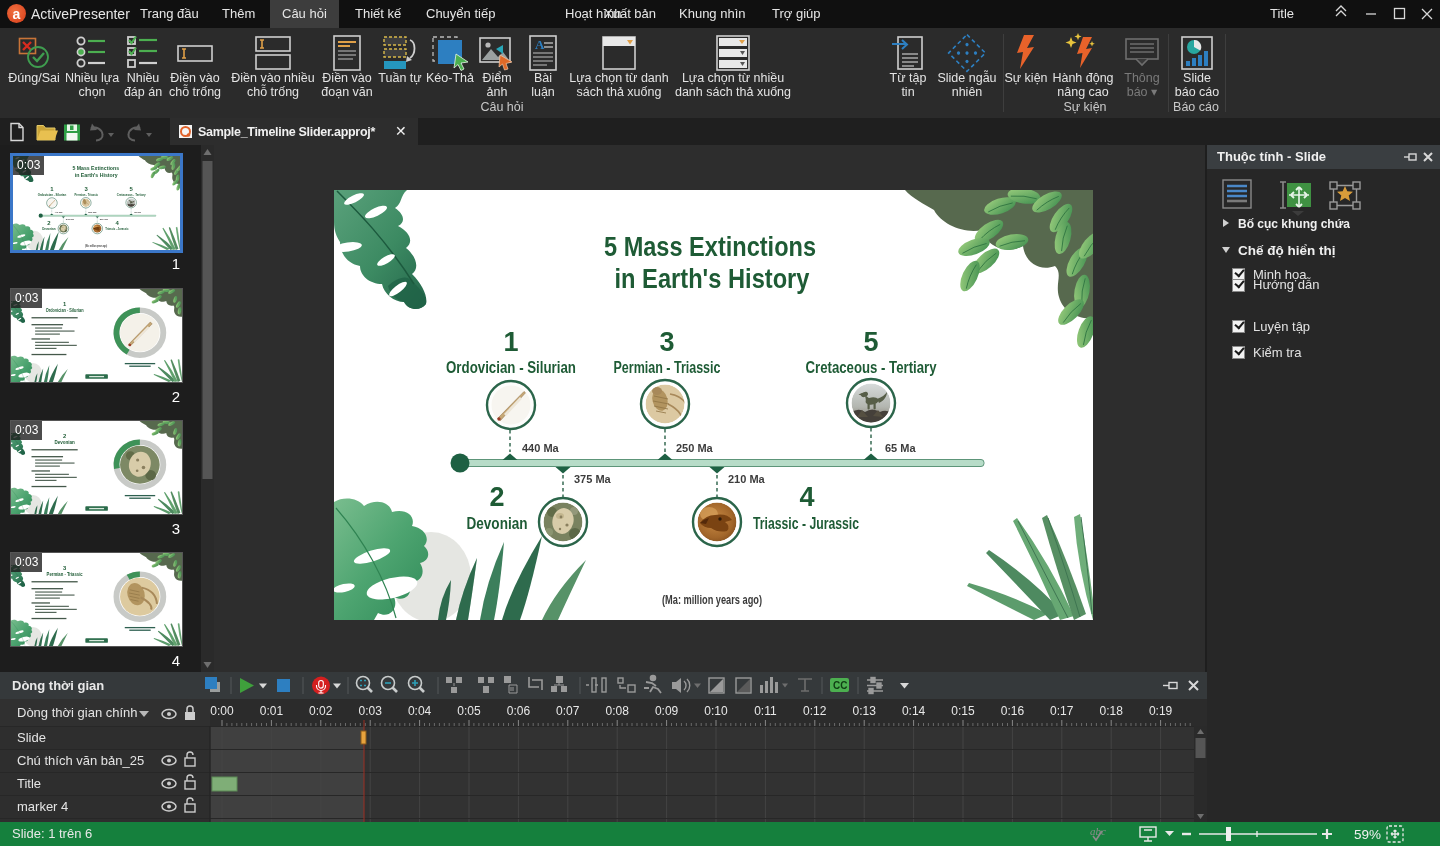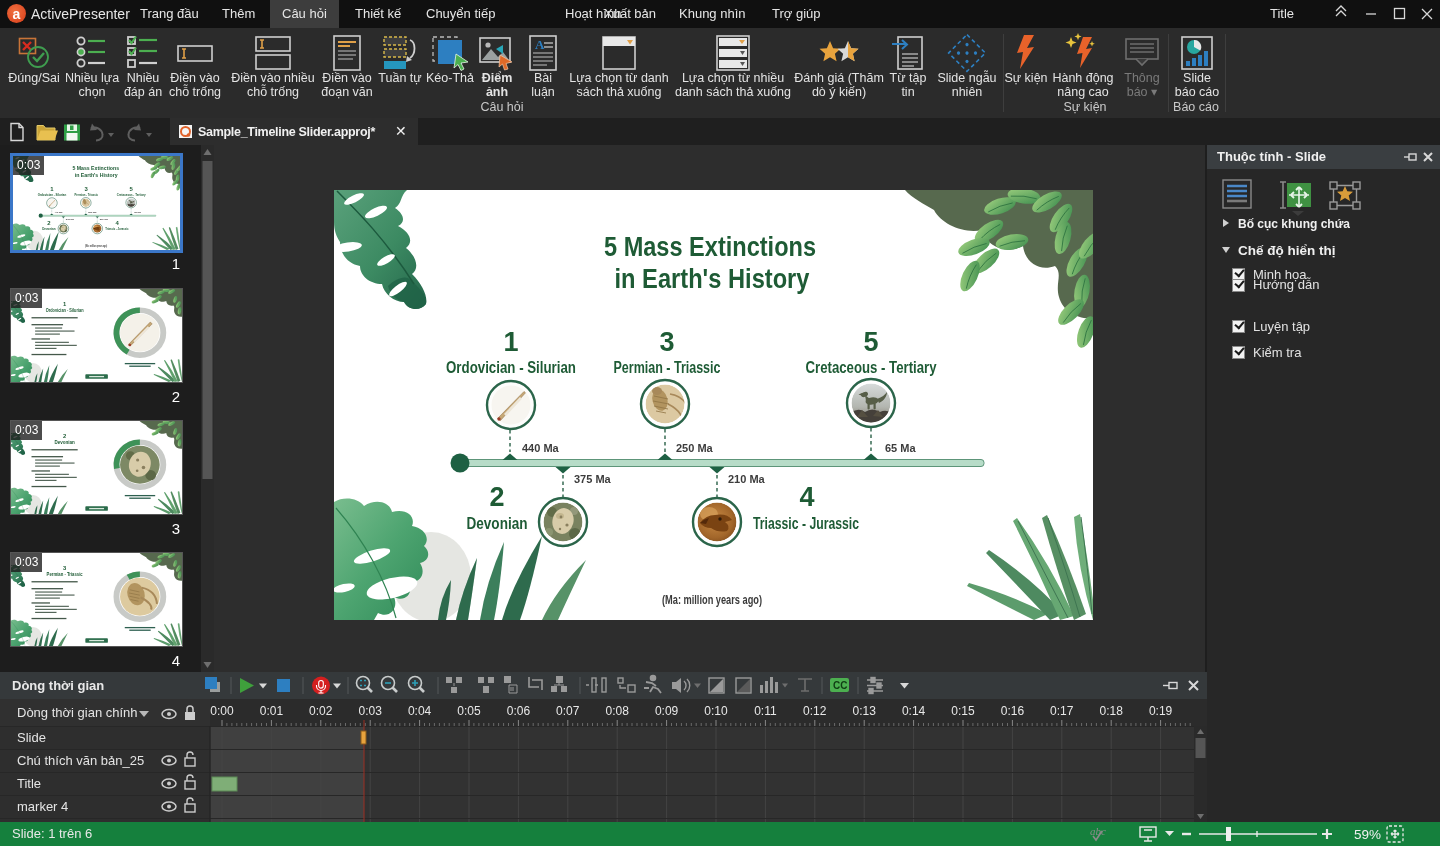--- a/index.html
+++ b/index.html
@@ -438,21 +438,21 @@
             <path d="M27 22 L32 26 L26 28 Z" fill="#cfcfcf"></path>
           </svg>
         </div>Tuần tự</div>
     <div class="rbtn" style="left:421px; width:58px;"><div class="ric">
           <svg width="40" height="38" viewBox="0 0 40 38">
             <rect x="3" y="3" width="24" height="24" fill="none" stroke="#bbb" stroke-width="1.3" stroke-dasharray="4,3"></rect>
             <rect x="8" y="6" width="24" height="24" fill="#2d7fc1"></rect>
             <path d="M26 20 L38 28 L31 29 L34 35 L31 36.5 L28 30.5 L24 34 Z" fill="#4caf50" stroke="#e8f5e9" stroke-width="0.8"></path>
           </svg>
         </div>Kéo-Thả</div>
-    <div class="rbtn" style="left:475px; width:44px;font-weight:bold;"><div class="ric">
+    <div class="rbtn" style="left:475px; width:44px;"><div class="ric">
           <svg width="38" height="36" viewBox="0 0 38 36">
             <rect x="2" y="3" width="30" height="24" fill="none" stroke="#cfcfcf" stroke-width="1.6"></rect>
             <circle cx="10" cy="10" r="2.6" fill="#b8b8b8"></circle>
             <path d="M4 25 L13 14 L20 22 L25 17 L31 25 Z" fill="#9aa0a0"></path>
             <path d="M18 14 L25 10 L25 19 Z" fill="#28a7b8"></path>
             <path d="M22 20 L34 27 L28 28.5 L30 34 L26.5 35 L24.5 29 L21 32 Z" fill="#e06a28" stroke="#f5c9a8" stroke-width="0.7"></path>
           </svg>
         </div>Điểm<br>ảnh</div>
     <div class="rbtn" style="left:523px; width:40px;"><div class="ric">
           <svg width="32" height="38" viewBox="0 0 32 38">
@@ -481,27 +481,20 @@
               <rect x="5" y="15" width="28" height="8"></rect>
               <rect x="5" y="26" width="28" height="8"></rect>
             </g>
             <path d="M25 6 L31 6 L28 10 Z" fill="#e0a048"></path>
             <g fill="#555">
               <path d="M26 17 L31 17 L28.5 21 Z"></path>
               <path d="M26 28 L31 28 L28.5 32 Z"></path>
             </g>
           </svg>
         </div>Lựa chọn từ nhiều<br>danh sách thả xuống</div>
-    <div class="rbtn" style="left:787px; width:104px;"><div class="ric">
-          <svg width="44" height="36" viewBox="0 0 44 36">
-            <path d="M13 6 L16.1 13.2 L23.5 13.8 L17.9 18.8 L19.6 26.2 L13 22.2 L6.4 26.2 L8.1 18.8 L2.5 13.8 L9.9 13.2 Z" fill="#e8a33d"></path>
-            <path d="M31 6 L34.1 13.2 L41.5 13.8 L35.9 18.8 L37.6 26.2 L31 22.2 L24.4 26.2 L26.1 18.8 L20.5 13.8 L27.9 13.2 Z" fill="#d8d8d8"></path>
-            <path d="M31 6 L34.1 13.2 L41.5 13.8 L35.9 18.8 L37.6 26.2 L31 22.2 Z" fill="#e8a33d"></path>
-          </svg>
-        </div>Đánh giá (Thăm<br>dò ý kiến)</div>
     <div class="rbtn" style="left:884px; width:48px;"><div class="ric">
           <svg width="36" height="38" viewBox="0 0 36 38">
             <rect x="8" y="3" width="24" height="32" fill="none" stroke="#cfcfcf" stroke-width="1.6"></rect>
             <g stroke="#a8a8a8" stroke-width="1.6">
               <path d="M12 20 H28 M12 24 H28 M12 28 H28 M12 32 H24"></path>
             </g>
             <path d="M2 10 H16 M12 6 L17 10.5 L12 15" stroke="#2d7fc1" stroke-width="2" fill="none"></path>
           </svg>
         </div>Từ tập<br>tin</div>
     <div class="rbtn" style="left:932px; width:70px;"><div class="ric">

